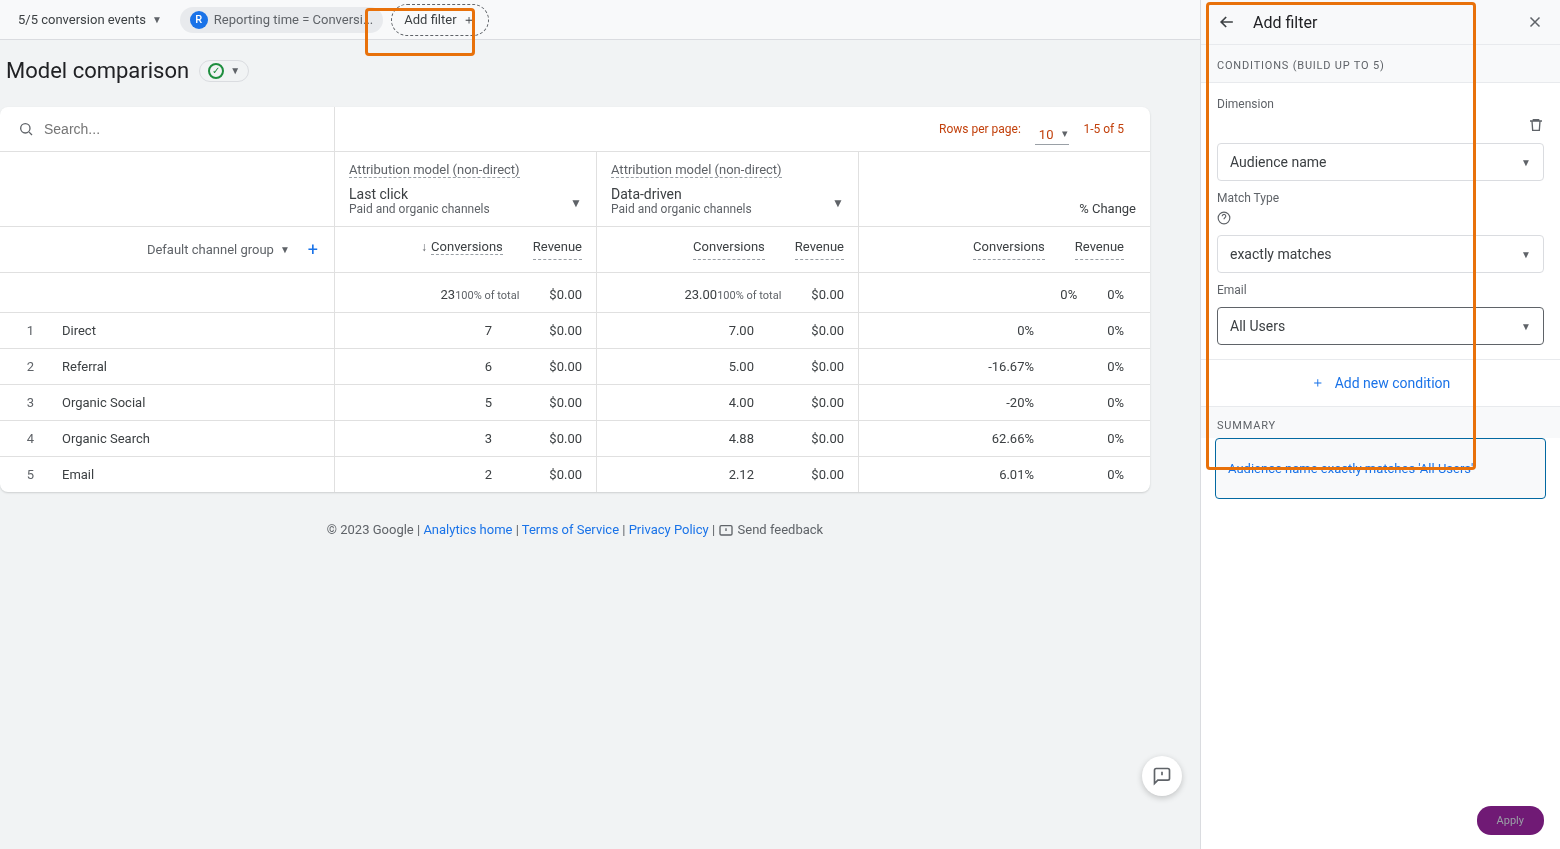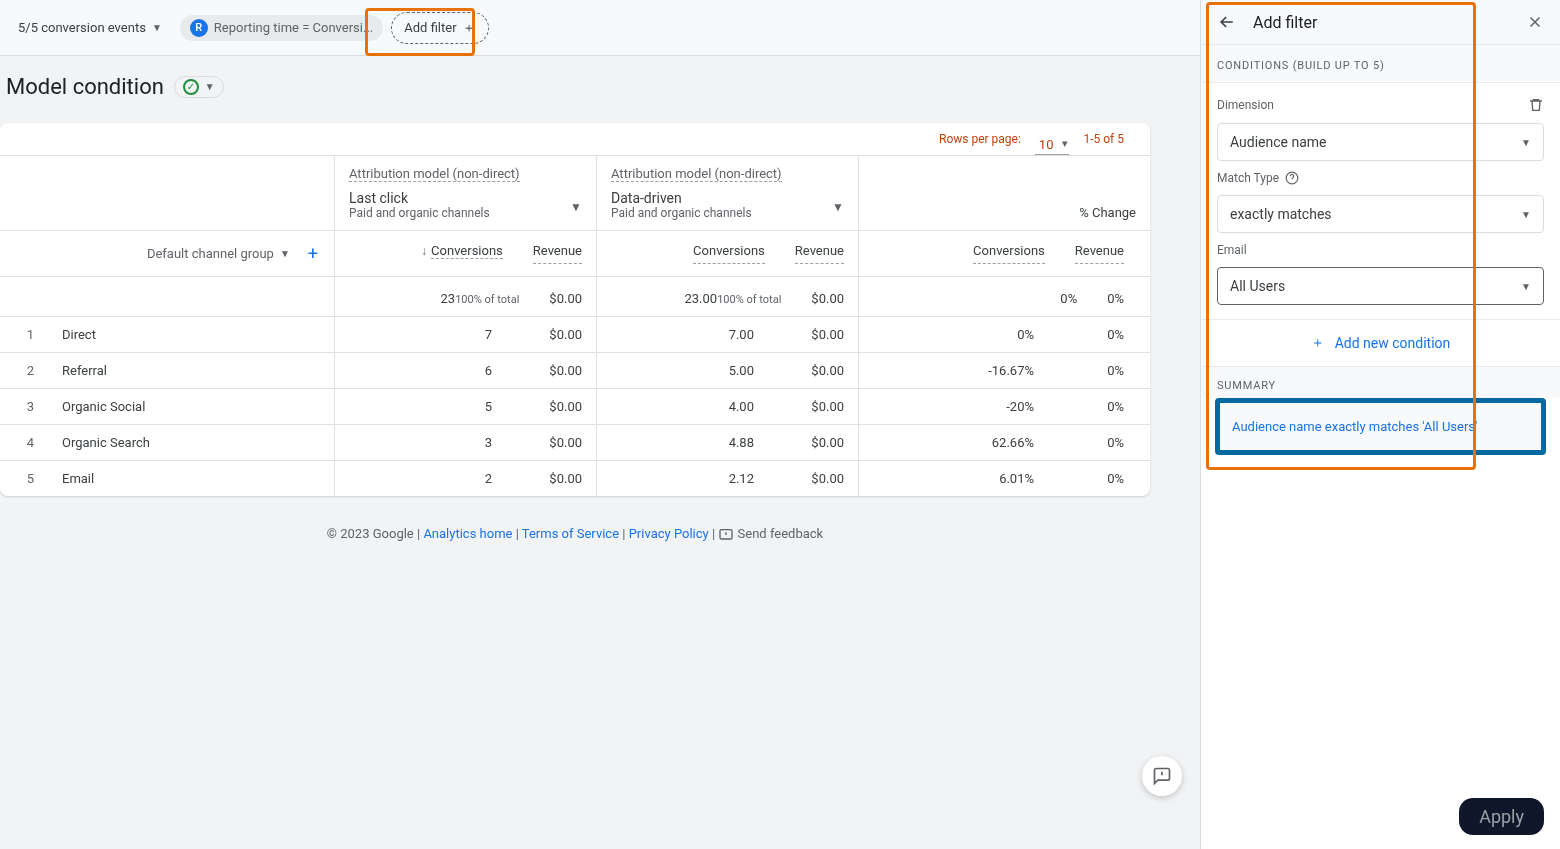--- a/index.html
+++ b/index.html
@@ -1,19 +1,19 @@
 <!DOCTYPE html>
 <html><head>
 <meta charset="utf-8">
 <style>
 * { box-sizing: border-box; margin: 0; padding: 0; }
 body { font-family: 'Google Sans', Roboto, Arial, sans-serif; font-size: 13px; color: #3c4043; background: #f1f3f4; width: 1560px; height: 849px; position: relative; overflow: hidden; }
 
 
-.topbar { height: 56px; background: #f8f9fa; border-bottom: 1px solid #dadce0; display: flex; align-items: center; padding: 0 8px; position: relative; }
+.topbar { height: 40px; background: #f8f9fa; border-bottom: 1px solid #dadce0; display: flex; align-items: center; padding: 0 8px; position: relative; }
 .topbar-left { display: flex; align-items: center; gap: 8px; }
 .chip { display: inline-flex; align-items: center; padding: 4px 10px; border-radius: 14px; font-size: 13px; gap: 6px; }
 .chip.events { background: transparent; color: #3c4043; }
 .chip.reporting { background: #e8eaed; color: #5f6368; }
 .chip.reporting .badge { width: 18px; height: 18px; border-radius: 50%; background: #1a73e8; color: #fff; display: inline-flex; align-items: center; justify-content: center; font-size: 11px; font-weight: 500; }
 .chip.addfilter { border: 1px dashed #5f6368; border-radius: 16px; padding: 6px 12px; color: #3c4043; cursor: pointer; }
 .highlight-box { position: absolute; border: 3px solid #e8710a; border-radius: 4px; pointer-events: none; }
 .hl-addfilter { left: 365px; top: 8px; width: 110px; height: 48px; }
 .hl-panel { left: 1206px; top: 2px; width: 270px; height: 468px; }
 .topbar-right { margin-left: auto; display: flex; align-items: center; gap: 10px; color: #5f6368; font-size: 12px; }
@@ -78,29 +78,29 @@
 
 .footer { text-align:center; padding: 30px 0 0; font-size:13px; color:#5f6368; width: 1150px; }
 .footer a { color:#1a73e8; text-decoration:none; }
 
 
 .sidepanel { position:absolute; right:0; top:0; width: 360px; height: 100%; background:#fff; border-left:1px solid #dadce0; display:flex; flex-direction:column; }
 .sp-header { display:flex; align-items:center; gap:16px; padding: 12px 16px; border-bottom:1px solid #e8eaed; background:#f8f9fa; }
 .sp-header h2 { font-size:16px; font-weight:400; color:#202124; flex:1; }
 .sp-section-label { font-size:11px; letter-spacing:0.8px; color:#5f6368; padding: 14px 16px 10px; background:#f8f9fa; border-bottom:1px solid #e8eaed; }
 .sp-body { padding: 14px 16px; display:flex; flex-direction:column; gap:10px; }
-.field-label { font-size:12px; color:#5f6368; display:flex; align-items:center; gap:6px; }
+.field-label { font-size:12px; color:#5f6368; display:flex; align-items:flex-start; gap:6px;flex-direction:column; }
 .field-label .trash { margin-left:auto; color:#5f6368; }
 .select { border:1px solid #dadce0; border-radius:4px; padding: 10px 12px; font-size:14px; color:#3c4043; display:flex; justify-content:space-between; align-items:center; }
 .select.bold { border:1px solid #5f6368; }
 .addcond { border-top:1px solid #e8eaed; border-bottom:1px solid #e8eaed; padding: 14px; text-align:center; color:#1a73e8; font-size:14px; display:flex; align-items:center; justify-content:center; gap:10px; }
 .summary-label { font-size:11px; letter-spacing:0.8px; color:#5f6368; padding: 12px 16px 6px; background:#f8f9fa; }
-.summary-box { margin: 0 14px; border:5px solid #0369a1; border-radius:4px; padding: 16px 12px; color:#1a73e8; font-size:13px; background:#f8f9fa; }
+.summary-box { margin: 0 14px; border:1px solid #0369a1; border-radius:4px; padding: 22px 12px; color:#1a73e8; font-size:13px; background:#f8f9fa; }
 .sp-footer { margin-top:auto; padding: 14px 16px; display:flex; justify-content:flex-end; }
-.applybtn { background:#0f172a; color:#9aa0a6; padding: 8px 20px; border-radius:14px; font-size:18px; }
+.applybtn { background:#701a75; color:#9aa0a6; padding: 8px 20px; border-radius:14px; font-size:11px; }
 
 
 .fbfab { position:absolute; left: 1142px; top: 756px; width:40px; height:40px; border-radius:50%; background:#fff; box-shadow:0 2px 6px rgba(0,0,0,.2); display:flex; align-items:center; justify-content:center; color:#5f6368; }
 
 .icon { display:inline-flex; }
 svg { display:block; }
 </style>
 </head>
 <body>
 
@@ -120,21 +120,21 @@
     </div>
   </div>
   <div class="topbar-right">
     <span>Last 28 days</span>
     <span class="datepill">Oct 31 - Nov 27, 2023</span>
     <span class="caret">▼</span>
   </div>
 </div>
 
 <div class="titlerow">
-  <h1>Model condition</h1>
+  <h1>Model comparison</h1>
   <div class="statuschip">
     <span class="check">✓</span>
     <span class="caret">▼</span>
   </div>
   <div class="titlerow-right">
     <span class="icon">
       <svg width="20" height="20" viewBox="0 0 24 24" fill="none" stroke="#5f6368" stroke-width="2">
           <circle cx="18" cy="5" r="3"></circle>
           <circle cx="6" cy="12" r="3"></circle>
           <circle cx="18" cy="19" r="3"></circle>
@@ -146,20 +146,29 @@
           <path d="M3 17l6-6 4 4 8-8"></path>
           <circle cx="17" cy="11" r="1" fill="#5f6368"></circle>
           <circle cx="7" cy="15" r="1" fill="#5f6368"></circle>
         </svg>
     </span>
   </div>
 </div>
 
 <div class="card">
   <div class="card-top">
+    <div class="searchbox">
+      <span class="icon">
+        <svg width="16" height="16" viewBox="0 0 24 24" fill="none" stroke="#5f6368" stroke-width="2">
+            <circle cx="11" cy="11" r="7"></circle>
+            <path d="M21 21l-4.3-4.3"></path>
+          </svg>
+      </span>
+      <input placeholder="Search..." style="">
+    </div>
     <div class="rowsper">
       <span>Rows per page:</span>
       <span class="sel">10</span>
       <span>1-5 of 5</span>
     </div>
   </div>
 
   <div class="modelsrow">
     <div class="col-dim"></div>
     <div class="col-model">

